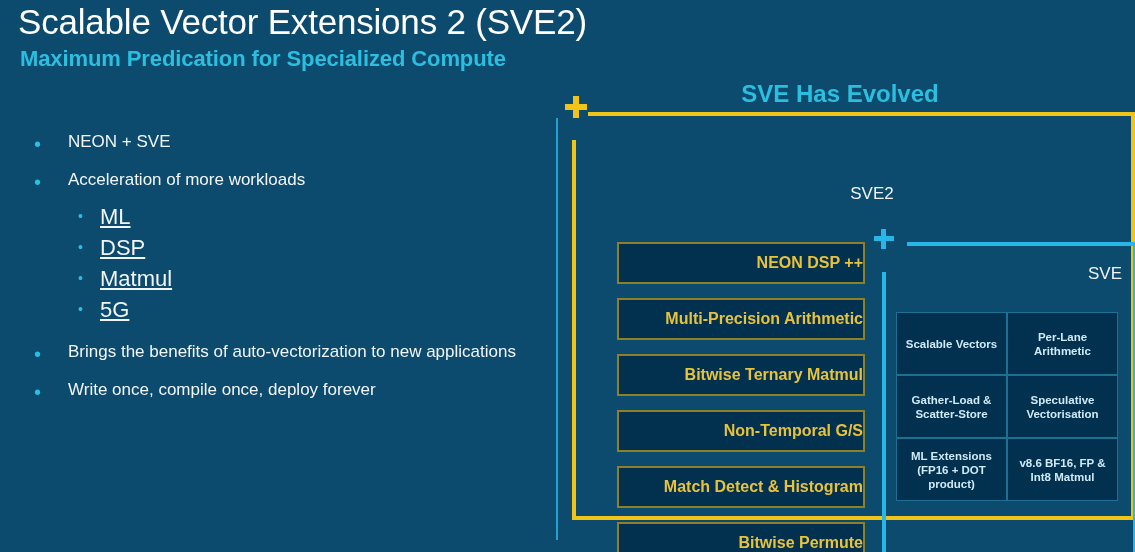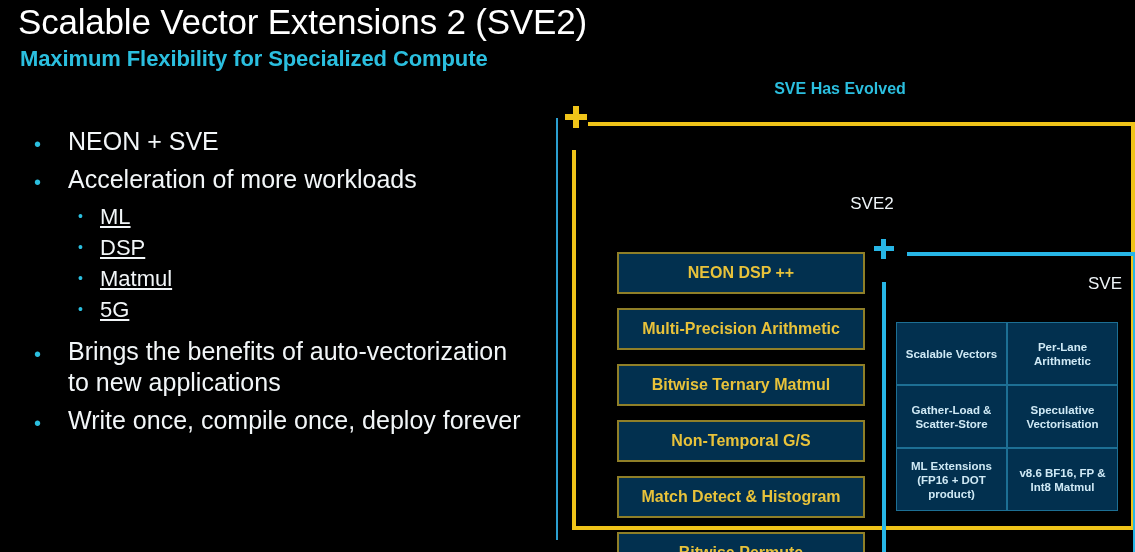--- a/index.html
+++ b/index.html
@@ -14,21 +14,21 @@
     background: #012b4a;
     font-family: "Liberation Sans", sans-serif;
     position: relative;
   }
 
   .slide {
     position: absolute;
     inset: 0;
     width: 1135px;
     height: 552px;
-    background: #000000;
+    background: #0c4a6e;
   }
 
   
   .title {
     position: absolute;
     left: 18px;
     top: 2px;
     font-size: 35px;
     font-weight: 400;
     color: #ffffff;
@@ -81,21 +81,21 @@
     width: 22px;
     padding-top: 7px;
   }
 
   .btext {
     color: #f2f6f8;
     font-weight: 400;
   }
 
   .l1 .btext {
-    font-size: 25px;
+    font-size: 17px;
     line-height: 31px;
   }
 
   .l2 .btext {
     font-size: 22px;
     line-height: 29px;
     text-decoration: underline;
   }
 
   
@@ -106,40 +106,40 @@
     width: 590px;
     height: 482px;
   }
 
   .diagram-title {
     position: absolute;
     left: 0;
     top: 10px;
     width: 590px;
     text-align: center;
-    font-size: 16px;
+    font-size: 24px;
     font-weight: 700;
     color: #2bbfdf;
   }
 
   
   .edge-line {
     position: absolute;
     left: 11px;
     top: 48px;
     width: 2px;
     height: 422px;
     background: #2b9fd0;
   }
 
   
   .sve2-bracket {
     position: absolute;
     left: 27px;
-    top: 52px;
+    top: 42px;
     width: 563px;
     height: 408px;
   }
 
   .sve2-top {
     position: absolute;
     left: 16px;
     top: 0px;
     width: 547px;
     height: 4px;
@@ -215,21 +215,21 @@
     width: 248px;
   }
 
   .feature-box {
     width: 248px;
     height: 42px;
     border: 2px solid #8f7f28;
     background: #02304f;
     display: flex;
     align-items: center;
-    justify-content: center;
+    justify-content: flex-end;
     margin-bottom: 14px;
   }
 
   .feature-box span {
     color: #e8c23a;
     font-size: 16px;
     font-weight: 700;
     white-space: nowrap;
   }
 
@@ -329,21 +329,21 @@
     font-weight: 700;
     line-height: 14px;
   }
 </style>
 </head>
 <body>
 
 <div class="slide">
 
   <div class="title">Scalable Vector Extensions 2 (SVE2)</div>
-  <div class="subtitle">Maximum Flexibility for Specialized Compute</div>
+  <div class="subtitle">Maximum Predication for Specialized Compute</div>
 
   <div class="bullets">
 
     <div class="bullet-row l1">
       <span class="dot">•</span>
       <span class="btext">NEON + SVE</span>
     </div>
 
     <div class="bullet-row l1">
       <span class="dot">•</span>

